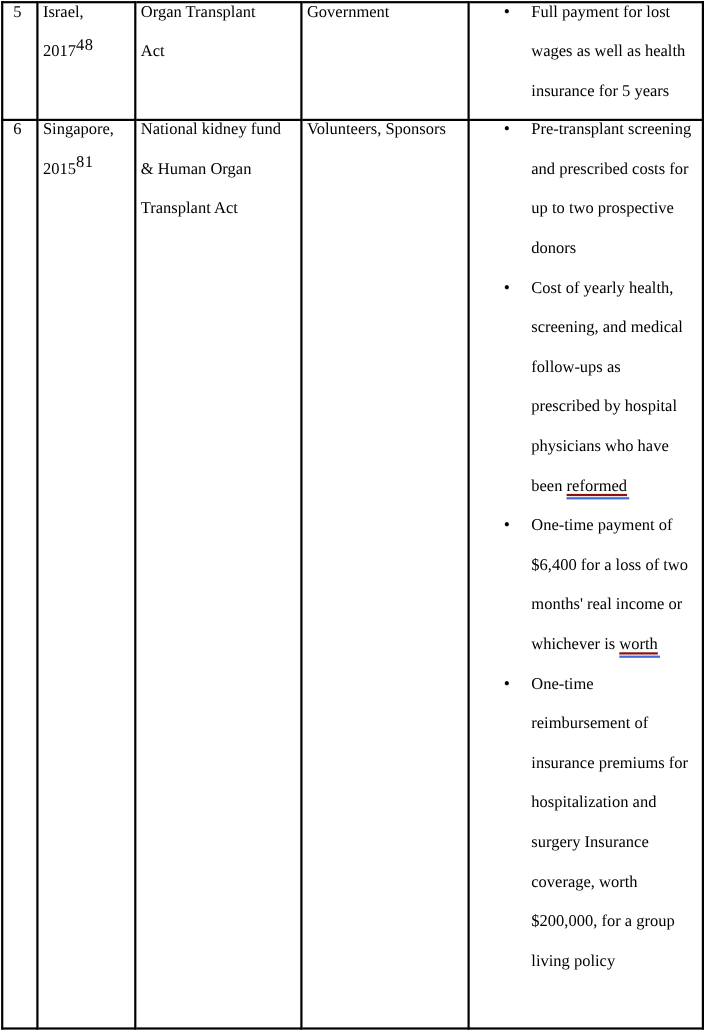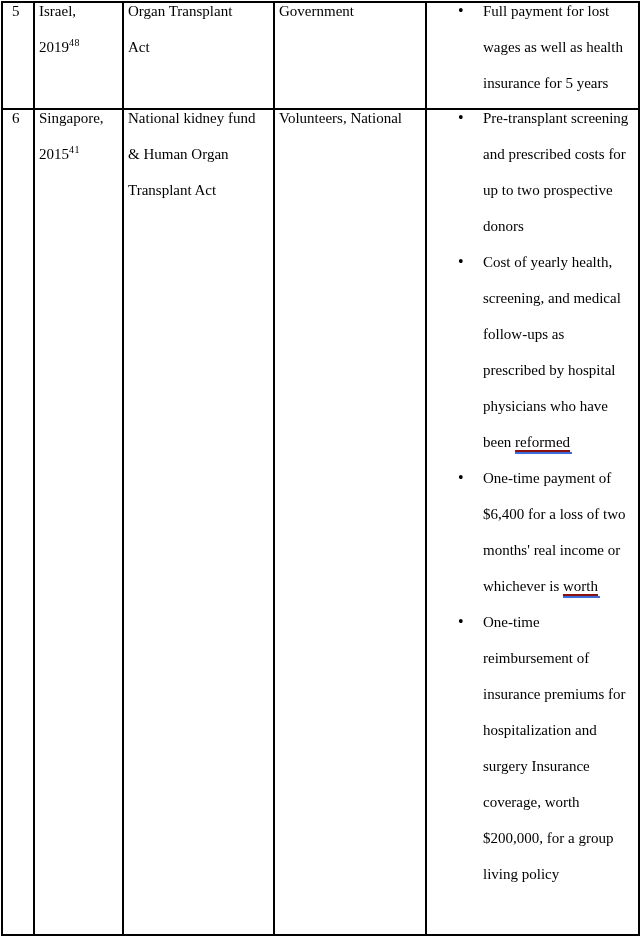--- a/index.html
+++ b/index.html
@@ -27,21 +27,21 @@
   }
   tr.row-a { height: 107px; }
   tr.row-b { height: 826px; }
   .ci {
     margin-top: -10px;
     line-height: 36px;
   }
   .num { padding-left: 5px; }
   .pre { white-space: pre-line; }
   .sup {
-    font-size: 10px;
+    font-size: 15px;
     position: relative;
     top: -6px;
     letter-spacing: 0.5px;
   }
   ul.bullets {
     margin: -10px 0 0 0;
     padding: 0;
     list-style: none;
     line-height: 36px;
   }
@@ -87,21 +87,21 @@
       <col style="width:213px">
     </colgroup>
     <tbody>
       <tr class="row-a">
         <td>
           <div class="ci num">5</div>
         </td>
         <td>
           <div class="ci">
             <div>Israel,</div>
-            <div><span>2019</span><span class="sup">48</span></div>
+            <div><span>2017</span><span class="sup">48</span></div>
           </div>
         </td>
         <td>
           <div class="ci pre">Organ Transplant
 Act</div>
         </td>
         <td>
           <div class="ci">Government</div>
         </td>
         <td>
@@ -110,30 +110,30 @@
           </ul>
         </td>
       </tr>
       <tr class="row-b">
         <td>
           <div class="ci num">6</div>
         </td>
         <td>
           <div class="ci">
             <div>Singapore,</div>
-            <div><span>2015</span><span class="sup">41</span></div>
+            <div><span>2015</span><span class="sup">81</span></div>
           </div>
         </td>
         <td>
           <div class="ci pre">National kidney fund
 &amp; Human Organ
 Transplant Act</div>
         </td>
         <td>
-          <div class="ci">Volunteers, National</div>
+          <div class="ci">Volunteers, Sponsors</div>
         </td>
         <td>
           <ul class="bullets">
             <li><span>Pre-transplant screening and prescribed costs for up to two prospective donors</span><span class="flagged"></span></li>
             <li><span>Cost of yearly health, screening, and medical follow-ups as prescribed by hospital physicians who have been </span><span class="flagged">reformed</span></li>
             <li><span>One-time payment of $6,400 for a loss of two months' real income or whichever is </span><span class="flagged">worth</span></li>
             <li><span>One-time reimbursement of insurance premiums for hospitalization and surgery Insurance coverage, worth $200,000, for a group living policy</span><span class="flagged"></span></li>
           </ul>
         </td>
       </tr>

